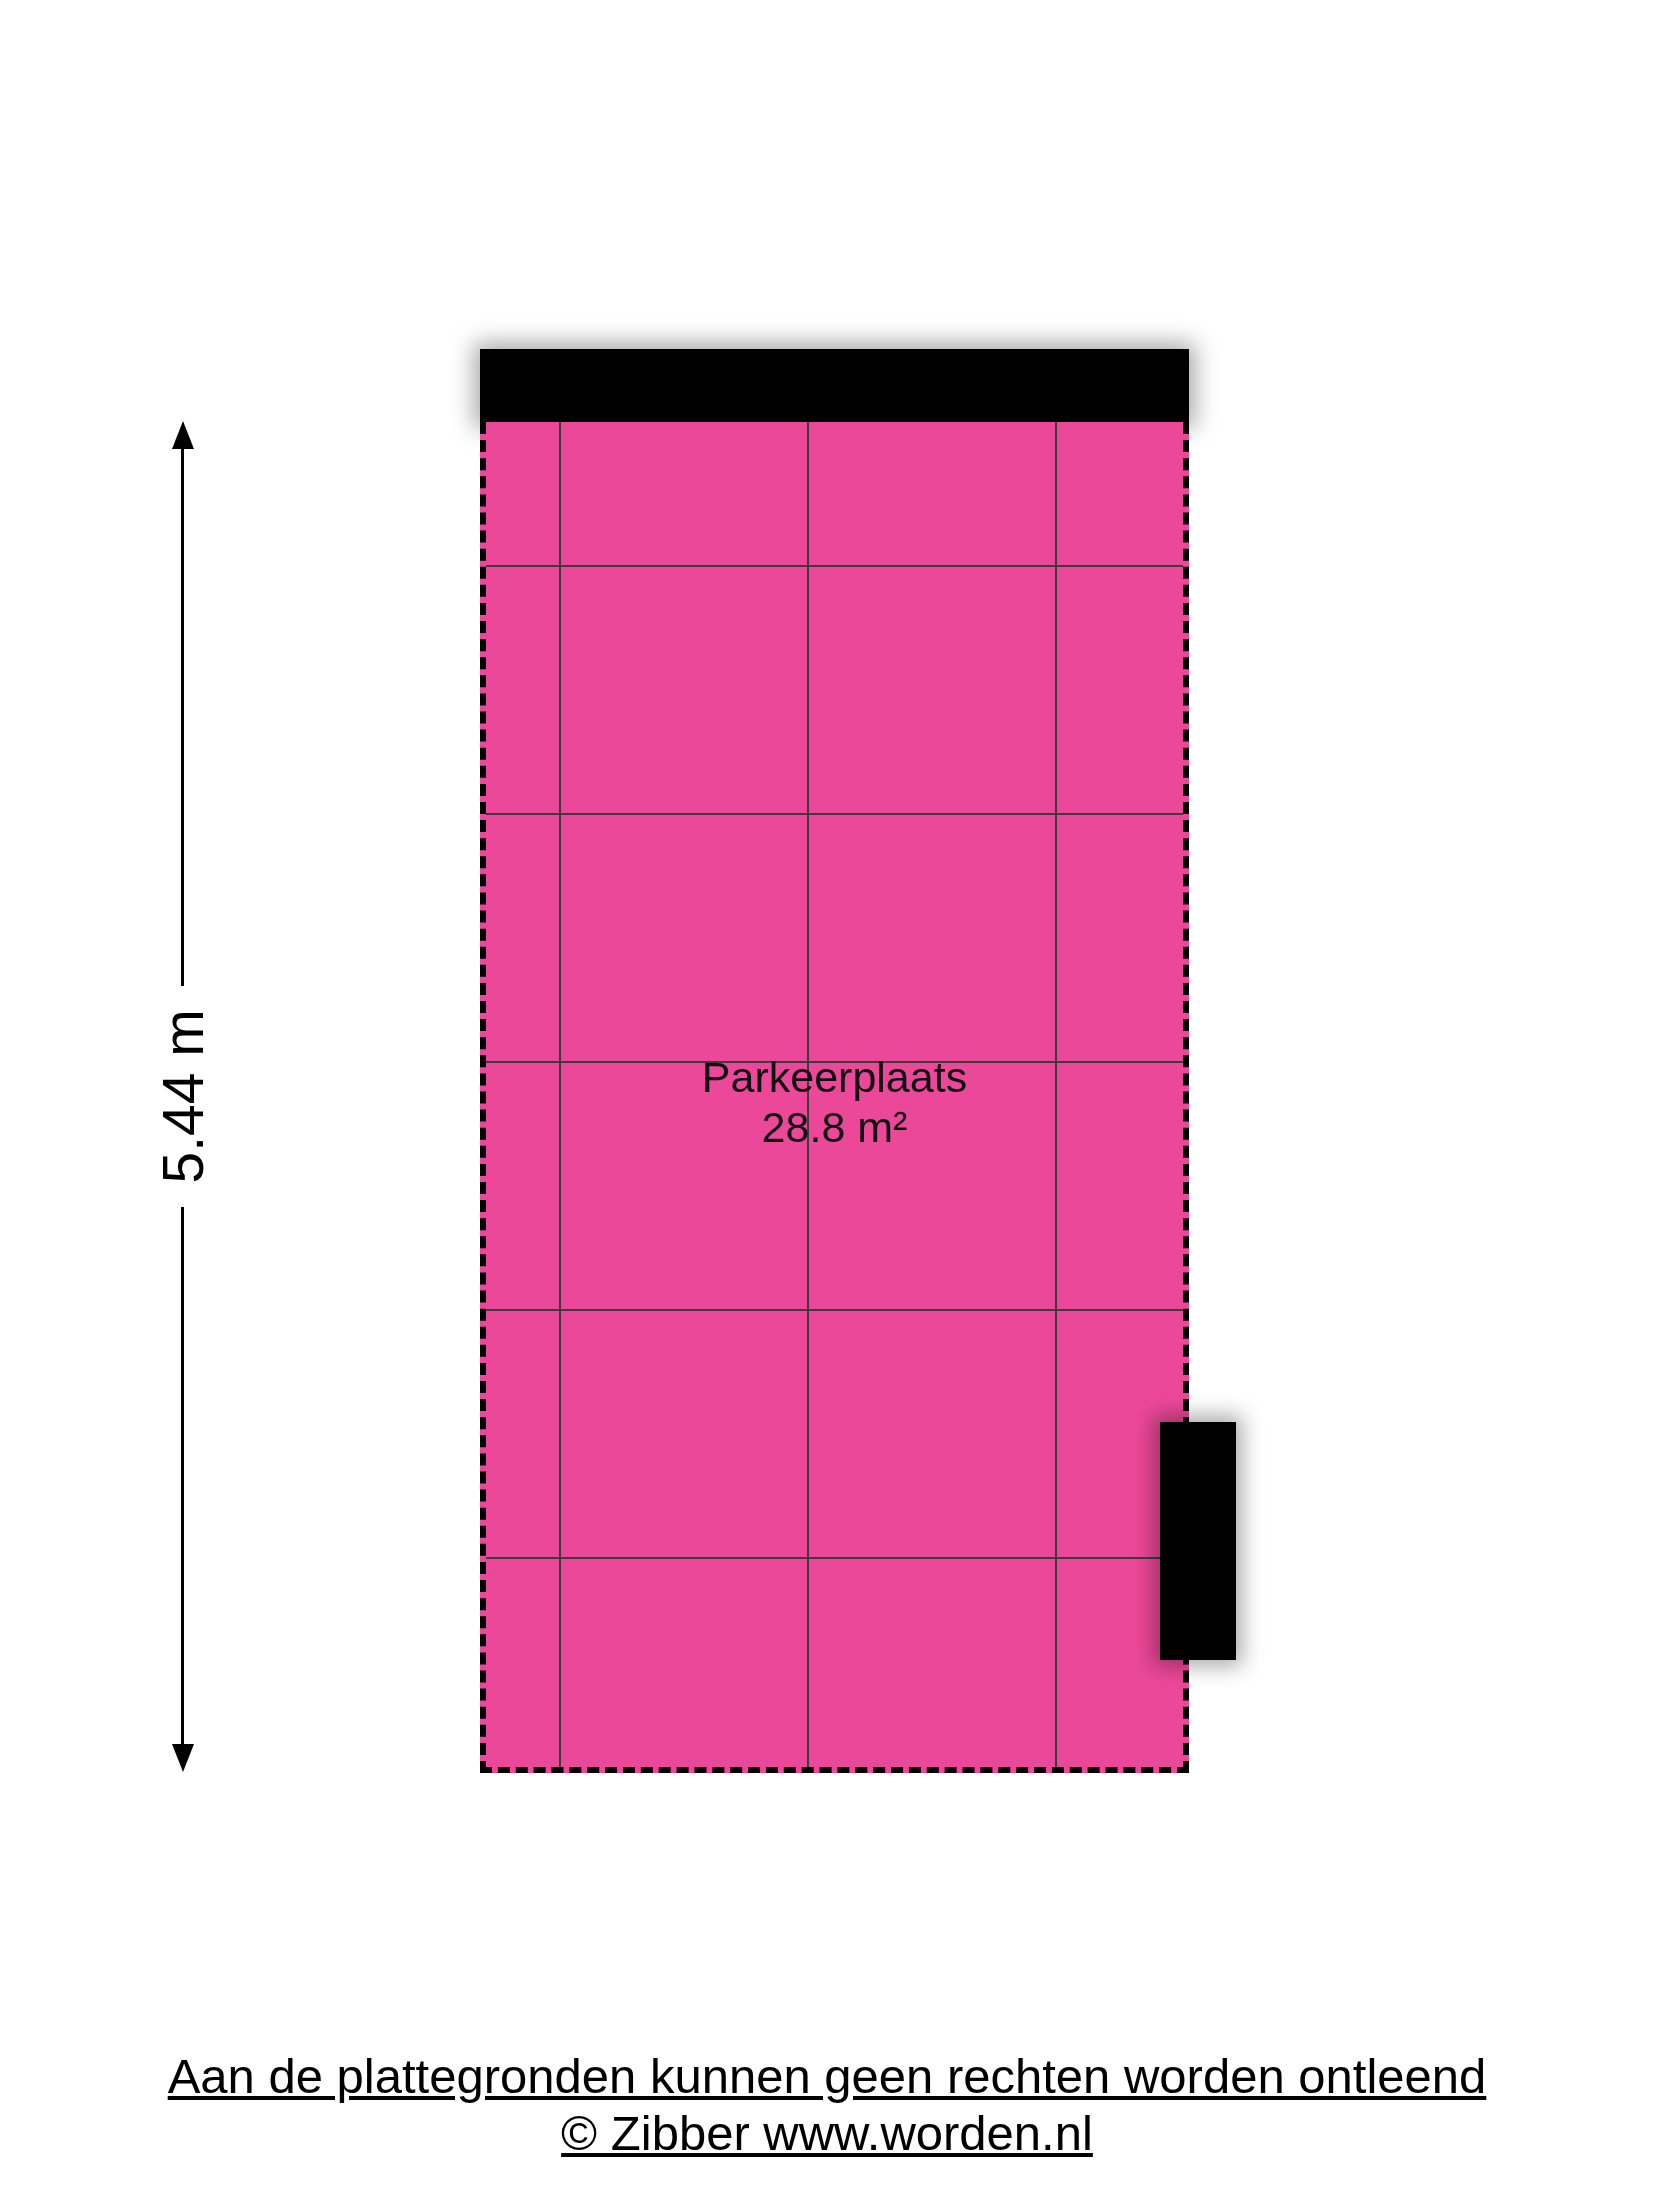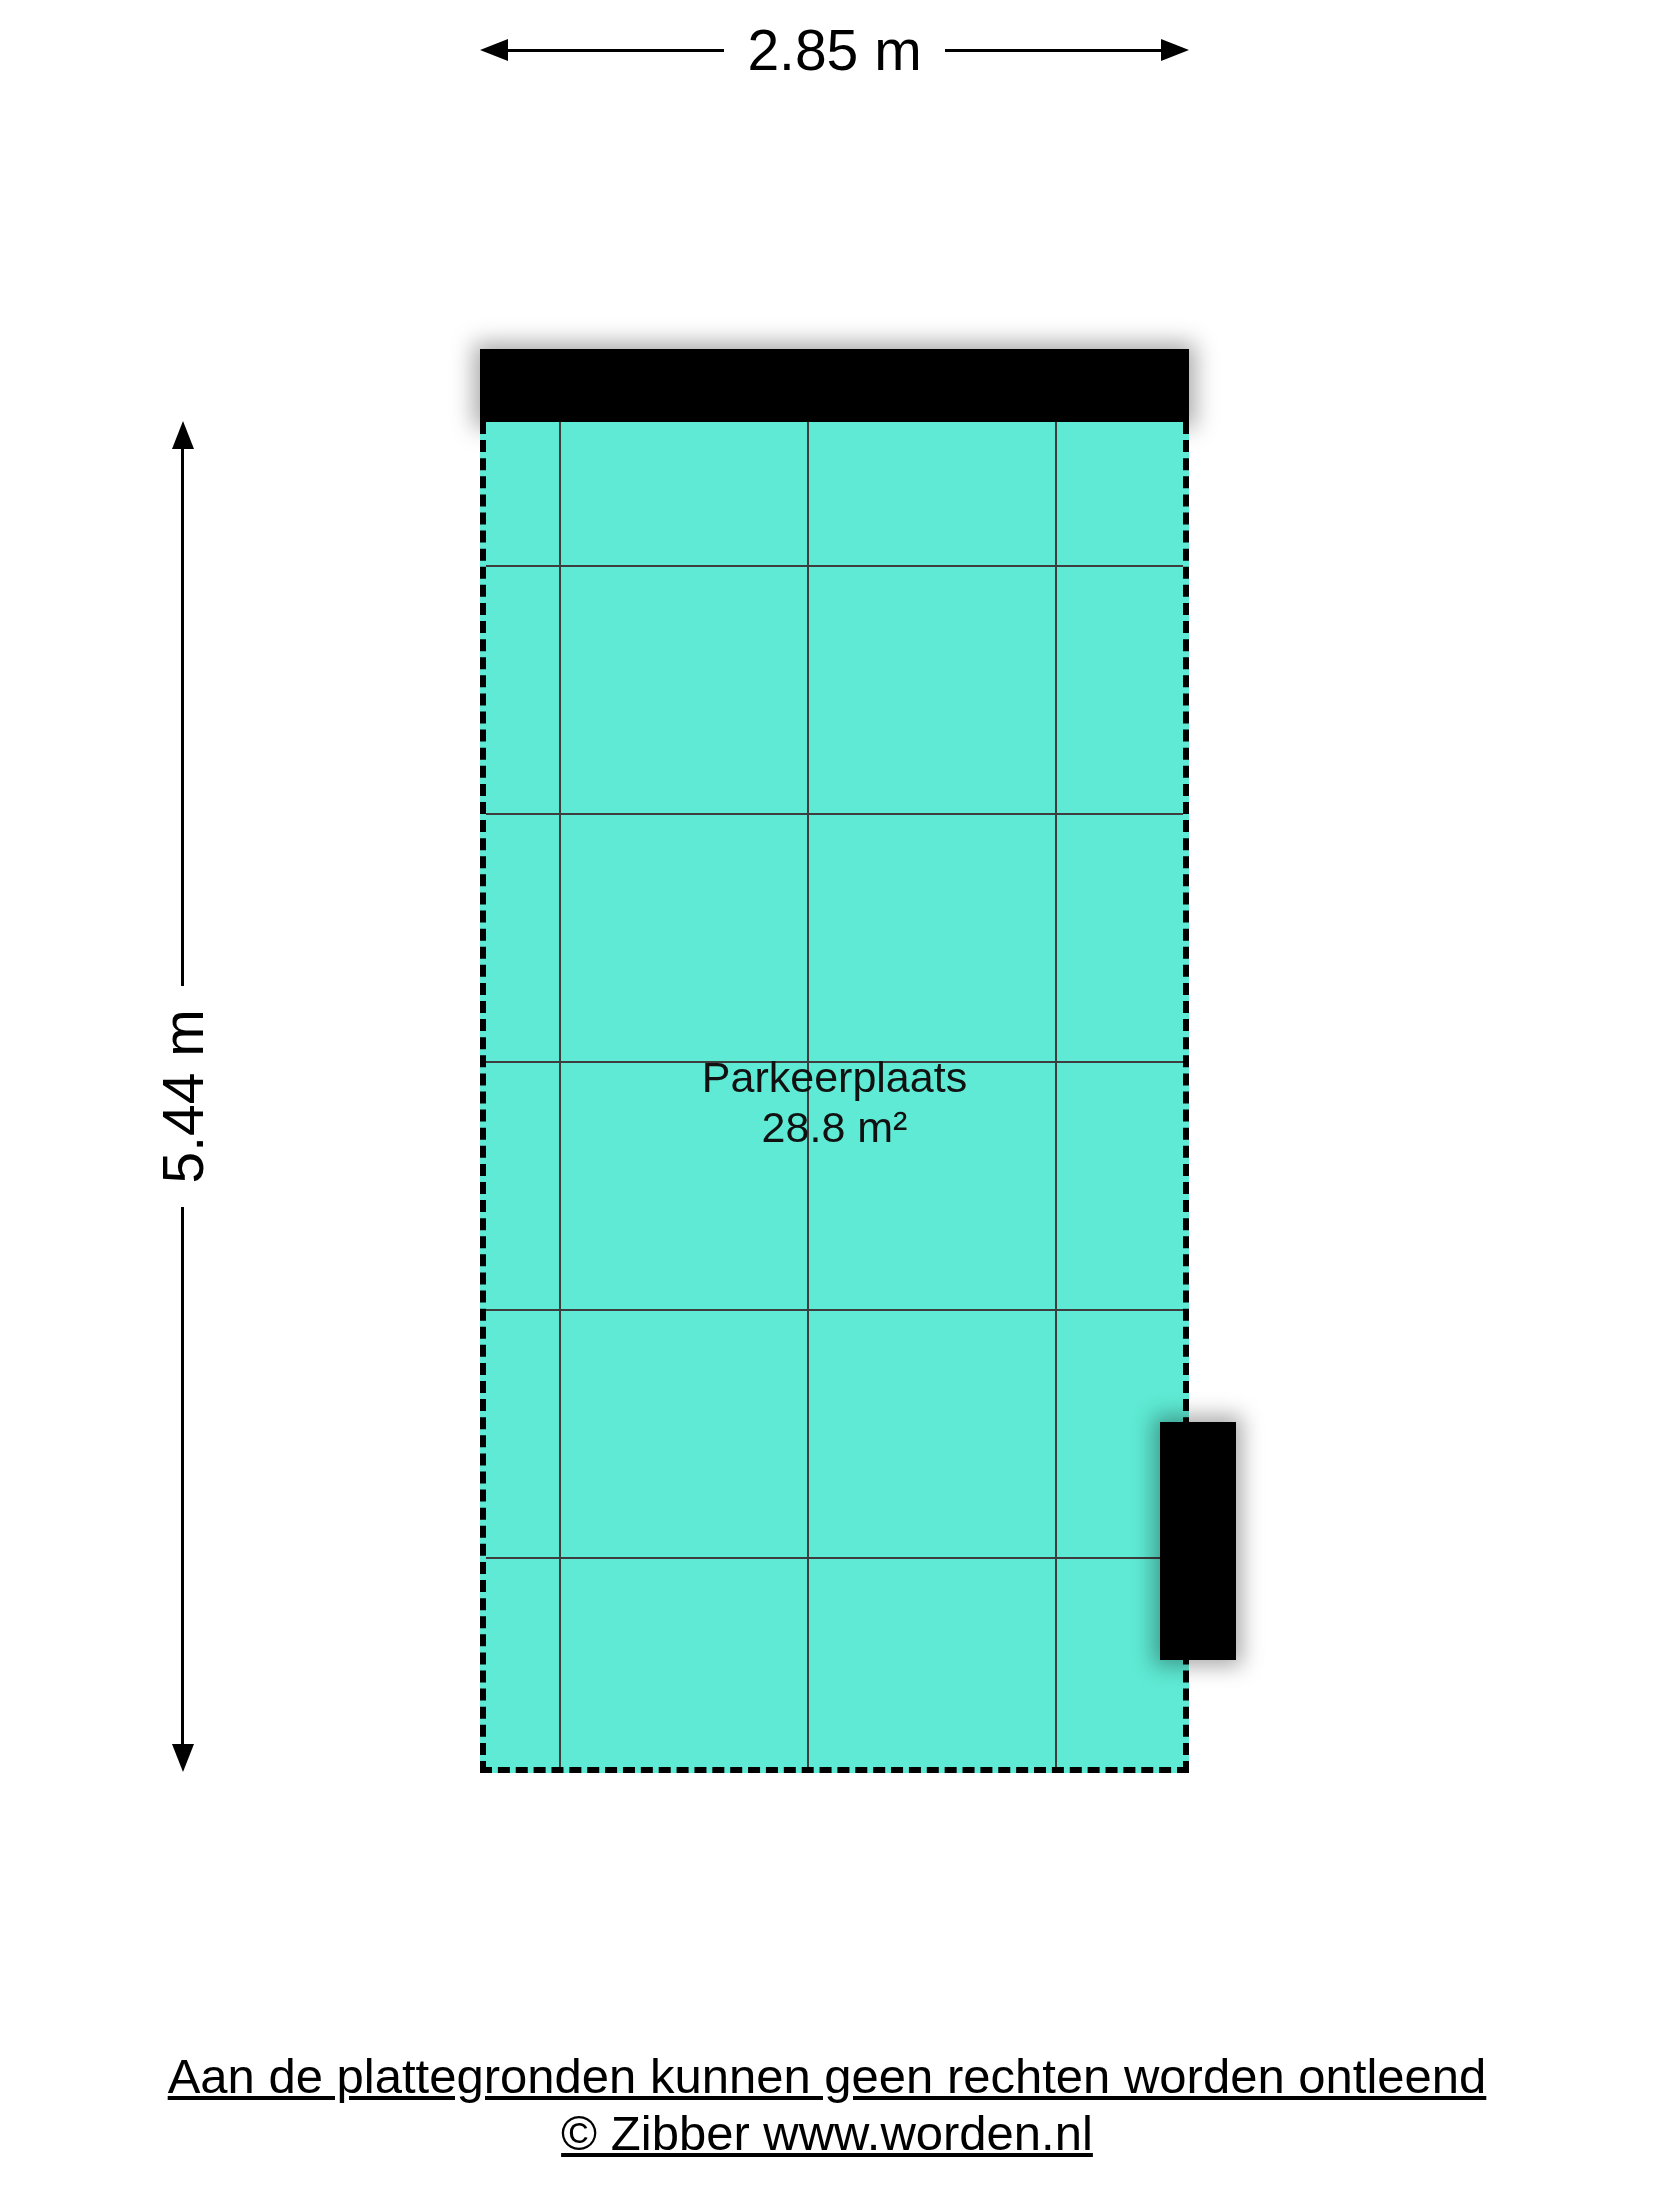--- a/index.html
+++ b/index.html
@@ -96,21 +96,21 @@
     background: #000;
     box-shadow: 0 0 22px 6.3px rgba(0,0,0,0.35);
   }
   .parking {
     position: absolute;
     left: 480px;
     top: 422px;
     width: 709px;
     height: 1351px;
     box-sizing: border-box;
-    background: #5eead4;
+    background: #ec4899;
     border-left: 6.3px dashed #000;
     border-right: 6.3px dashed #000;
     border-bottom: 6.3px dashed #000;
     border-top: none;
   }
   .gridline-v {
     position: absolute;
     top: 0;
     width: 2.4px;
     height: 100%;
@@ -153,27 +153,20 @@
     font-size: 49px;
     line-height: 57px;
     text-decoration: underline;
   }
 </style>
 </head>
 <body>
 
 <div id="canvas">
 
-  <div class="dim-h">
-    <span class="arrow-left"></span>
-    <span class="line"></span>
-    <span class="label">2.85 m</span>
-    <span class="line"></span>
-    <span class="arrow-right"></span>
-  </div>
 
   <div class="dim-v">
     <span class="arrow-up"></span>
     <span class="line"></span>
     <span class="label">5.44 m</span>
     <span class="line"></span>
     <span class="arrow-down"></span>
   </div>
 
   <div class="wall-top"></div>

